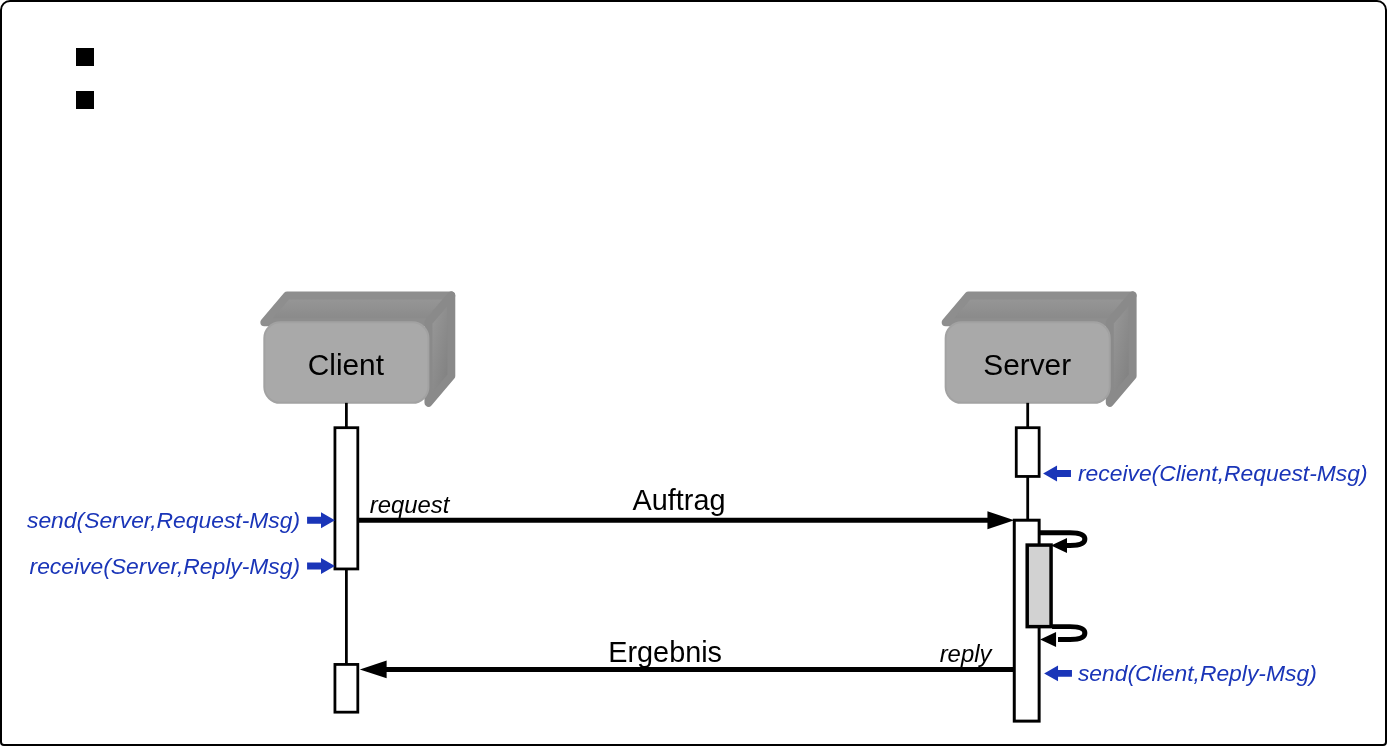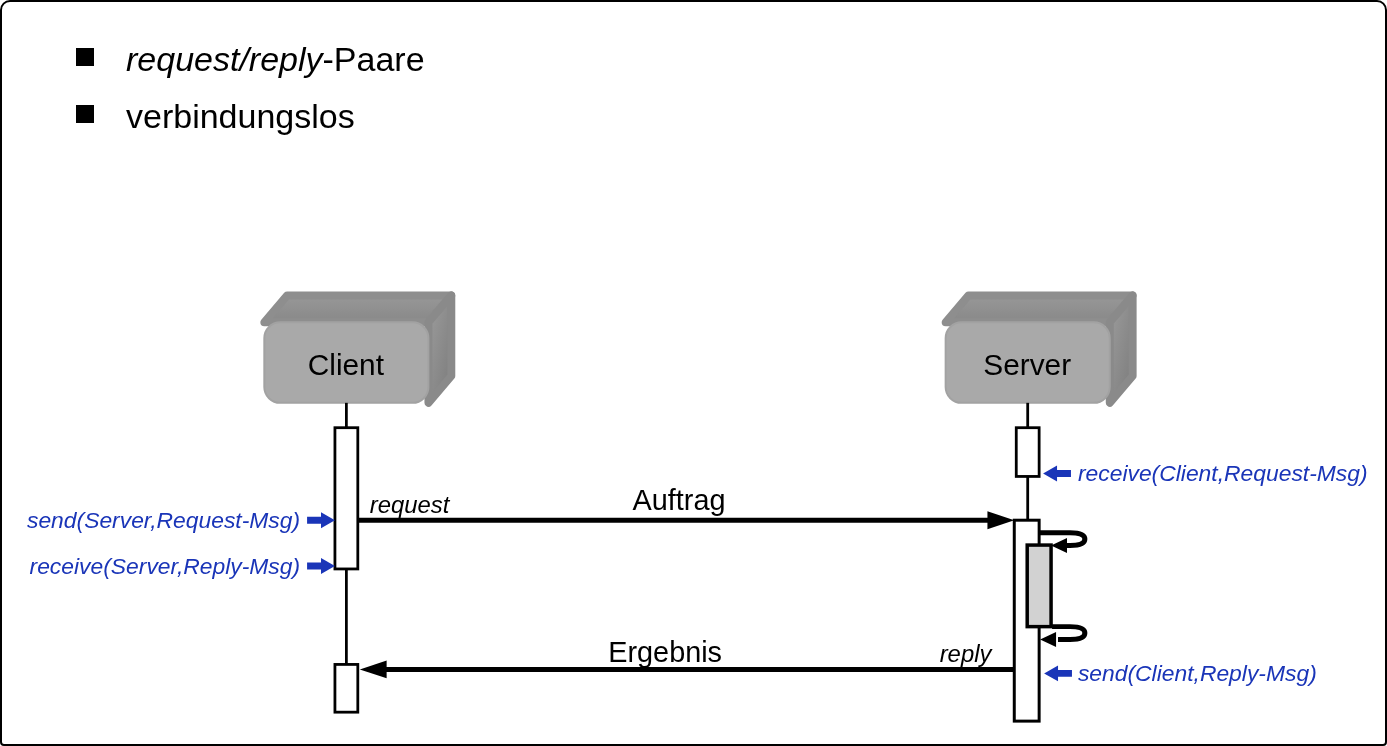--- a/index.html
+++ b/index.html
@@ -35,25 +35,23 @@
   .bluelabel{font-size:23px;font-style:italic;fill:#1a35b8;}
 </style>
 </head>
 <body>
 
 <div class="slide">
 
   <ul class="bullets">
     <li>
       <span class="sq"></span>
-      <span class="txt"><span class="it">request/reply</span><span>-Paare</span></span>
     </li>
     <li>
       <span class="sq"></span>
-      <span class="txt"><span>verbindungslos</span></span>
     </li>
   </ul>
 
   <svg class="diagram" viewBox="0 0 1387 746" xmlns="http://www.w3.org/2000/svg">
     <defs>
       <linearGradient id="sideGrad" x1="0" y1="0" x2="1" y2="1">
         <stop offset="0" stop-color="#9d9d9d"></stop>
         <stop offset="1" stop-color="#7b7b7b"></stop>
       </linearGradient>
       <linearGradient id="topGrad" x1="0" y1="0" x2="0" y2="1">

